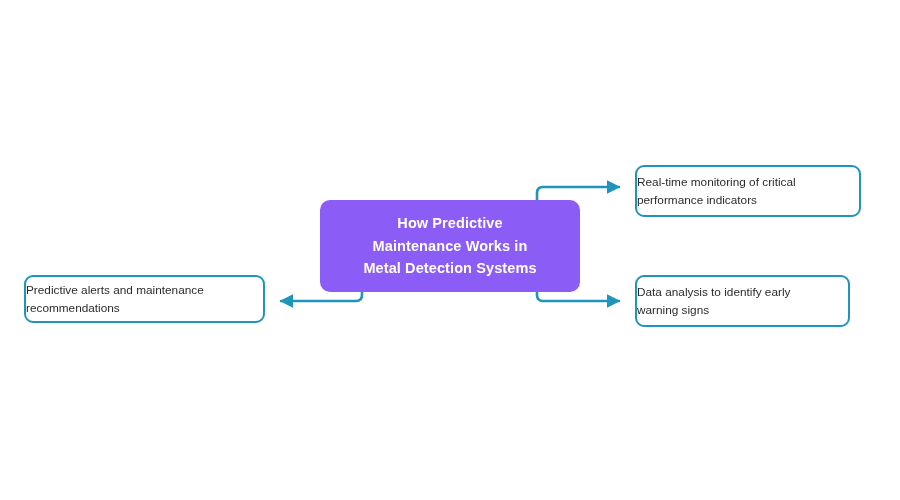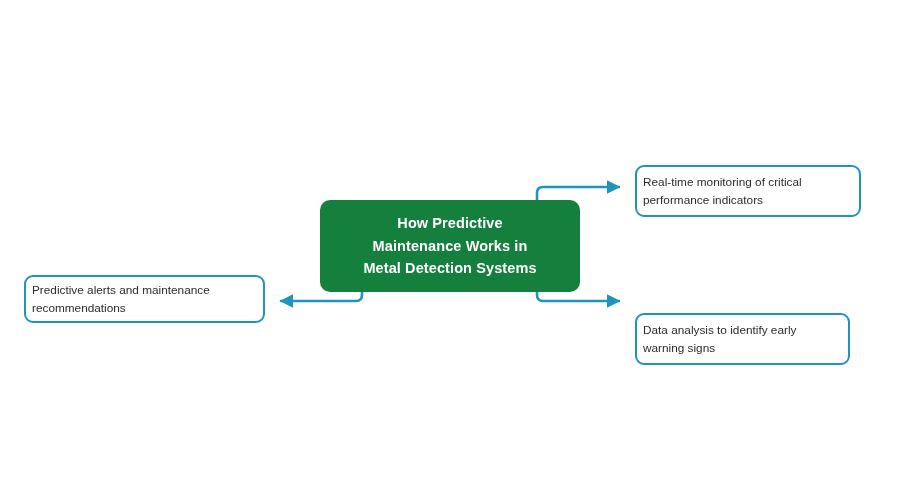--- a/index.html
+++ b/index.html
@@ -32,21 +32,21 @@
     pointer-events: none;
   }
 
   
   .central-node {
     position: absolute;
     left: 320px;
     top: 200px;
     width: 260px;
     height: 92px;
-    background: #15803d;
+    background: #8b5cf6;
     border-radius: 10px;
     display: flex;
     align-items: center;
     justify-content: center;
     box-sizing: border-box;
     padding: 4px 14px;
     z-index: 3;
   }
   .central-node-label {
     color: #ffffff;
@@ -61,21 +61,21 @@
   
   .leaf-node {
     position: absolute;
     border: 2px solid #1f94bd;
     border-radius: 9px;
     background: #ffffff;
     box-sizing: border-box;
     display: flex;
     align-items: center;
     z-index: 2;
-    padding: 0 6px;
+    padding: 0 0;
   }
   .leaf-node-label {
     color: #2b2b2b;
     font-size: 11.8px;
     font-weight: normal;
     line-height: 1.55;
     text-align: left;
     white-space: pre-line;
   }
 
@@ -83,21 +83,20 @@
     left: 635px;
     top: 165px;
     width: 226px;
     height: 52px;
   }
   #node-data-analysis {
     left: 635px;
     top: 275px;
     width: 215px;
     height: 52px;
-    margin-top: 38px;
   }
   #node-alerts {
     left: 24px;
     top: 275px;
     width: 241px;
     height: 48px;
   }
 </style>
 </head>
 <body>

